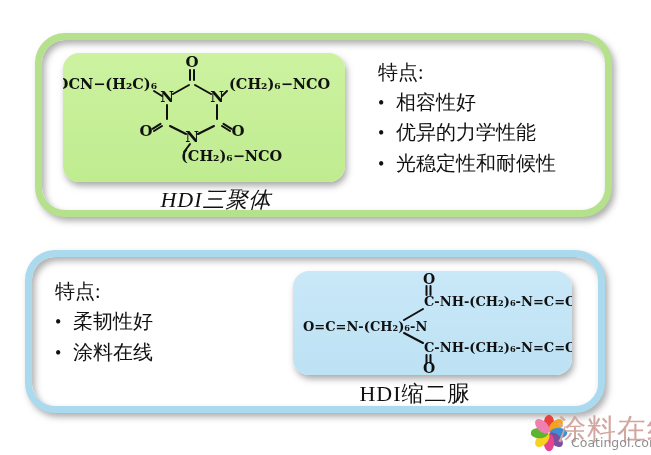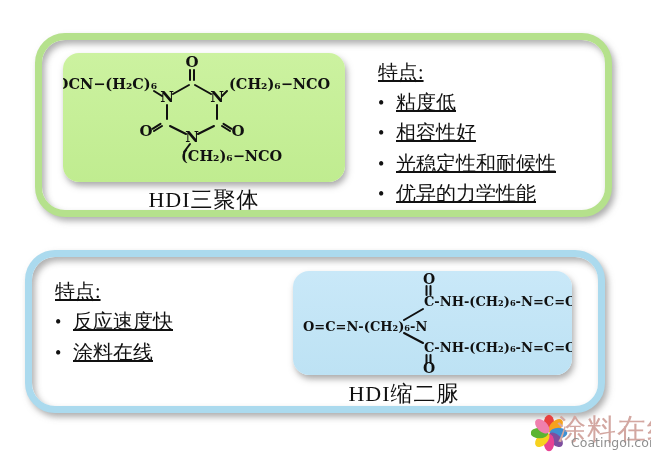--- a/index.html
+++ b/index.html
@@ -17,23 +17,23 @@
     position:absolute;border-radius:16px;
     box-shadow:2px 4px 6px rgba(90,90,90,.5);
   }
   .panel-green{left:21px;top:13px;width:282px;height:129px;background:linear-gradient(#ccf2a0,#c0ec90);}
   .panel-blue{left:261px;top:14px;width:279px;height:104px;background:linear-gradient(#c9e8f8,#bde2f4);}
   .panel svg{position:absolute;left:0;top:0;}
   .struct-label{
     position:absolute;font-size:22px;letter-spacing:1px;text-align:center;white-space:nowrap;
     transform:translateX(-50%);
   }
-  .label-green{left:162px;top:145px;}
-  .label-blue{left:372px;top:122px;text-align:center;}
-  .features{position:absolute;font-size:20px;line-height:29.5px;white-space:nowrap;text-decoration:underline;}
+  .label-green{left:174px;top:145px;font-style:italic;}
+  .label-blue{left:383px;top:122px;text-align:center;}
+  .features{position:absolute;font-size:20px;line-height:29.5px;white-space:nowrap;}
   .features-top{left:336px;top:18px;}
   .features-bottom{left:23px;top:19px;line-height:30px;}
   .feat-line .bullet{display:inline-block;width:18px;font-size:18px;}
   .formula{font-family:"DejaVu Serif",serif;font-weight:bold;}
   svg text{fill:#101010;}
   .bond{stroke:#101010;stroke-width:2;stroke-linecap:round;}
   .logo{position:absolute;left:531px;top:410px;width:120px;height:45px;}
   .logo-icon{position:absolute;left:0;top:2px;}
   .logo-name{
     position:absolute;left:26px;top:0;font-size:29px;letter-spacing:1px;
@@ -82,33 +82,32 @@
       <text class="formula" x="94" y="36" font-size="14.5" text-anchor="end">OCN−(H₂C)₆</text>
       <text class="formula" x="166" y="36" font-size="14.5">(CH₂)₆−NCO</text>
       <text class="formula" x="118" y="108" font-size="14.5">(CH₂)₆−NCO</text>
     </svg>
   </div>
 
   <div class="struct-label label-green">HDI三聚体</div>
 
   <div class="features features-top">
     <div class="feat-title">特点:</div>
-    <div class="feat-line"><span class="bullet">•</span><span>粘度低</span></div>
     <div class="feat-line"><span class="bullet">•</span><span>相容性好</span></div>
+    <div class="feat-line"><span class="bullet">•</span><span>优异的力学性能</span></div>
     <div class="feat-line"><span class="bullet">•</span><span>光稳定性和耐候性</span></div>
-    <div class="feat-line"><span class="bullet">•</span><span>优异的力学性能</span></div>
   </div>
 
 </section>
 
 <section class="card card-blue">
 
   <div class="features features-bottom">
     <div class="feat-title">特点:</div>
-    <div class="feat-line"><span class="bullet">•</span><span>反应速度快</span></div>
+    <div class="feat-line"><span class="bullet">•</span><span>柔韧性好</span></div>
     <div class="feat-line"><span class="bullet">•</span><span>涂料在线</span></div>
   </div>
 
   <div class="panel panel-blue">
     <svg width="279" height="104" viewBox="0 0 279 104">
 
       <line class="bond" x1="111" y1="49" x2="130" y2="38"></line>
       <line class="bond" x1="111" y1="62" x2="130" y2="72"></line>
 
       <line class="bond" x1="133.5" y1="15" x2="133.5" y2="24"></line>

